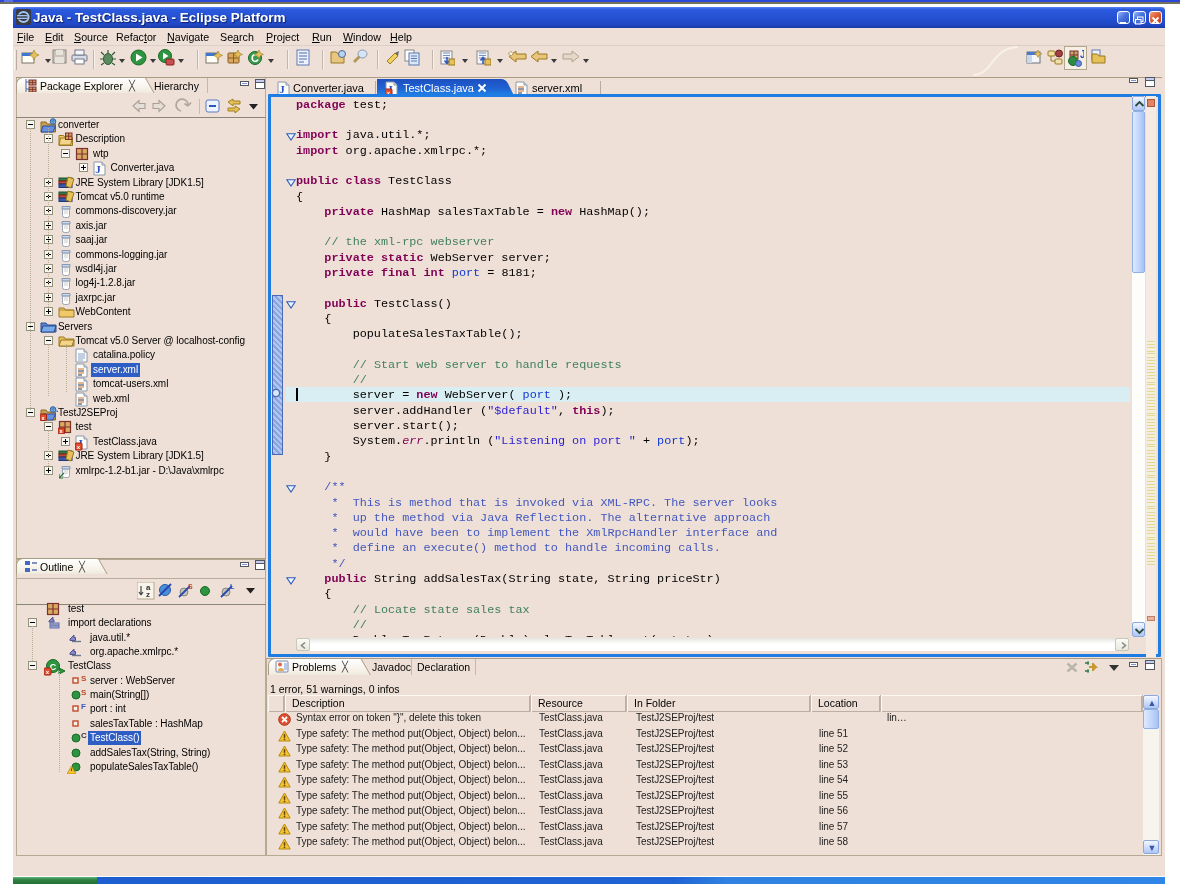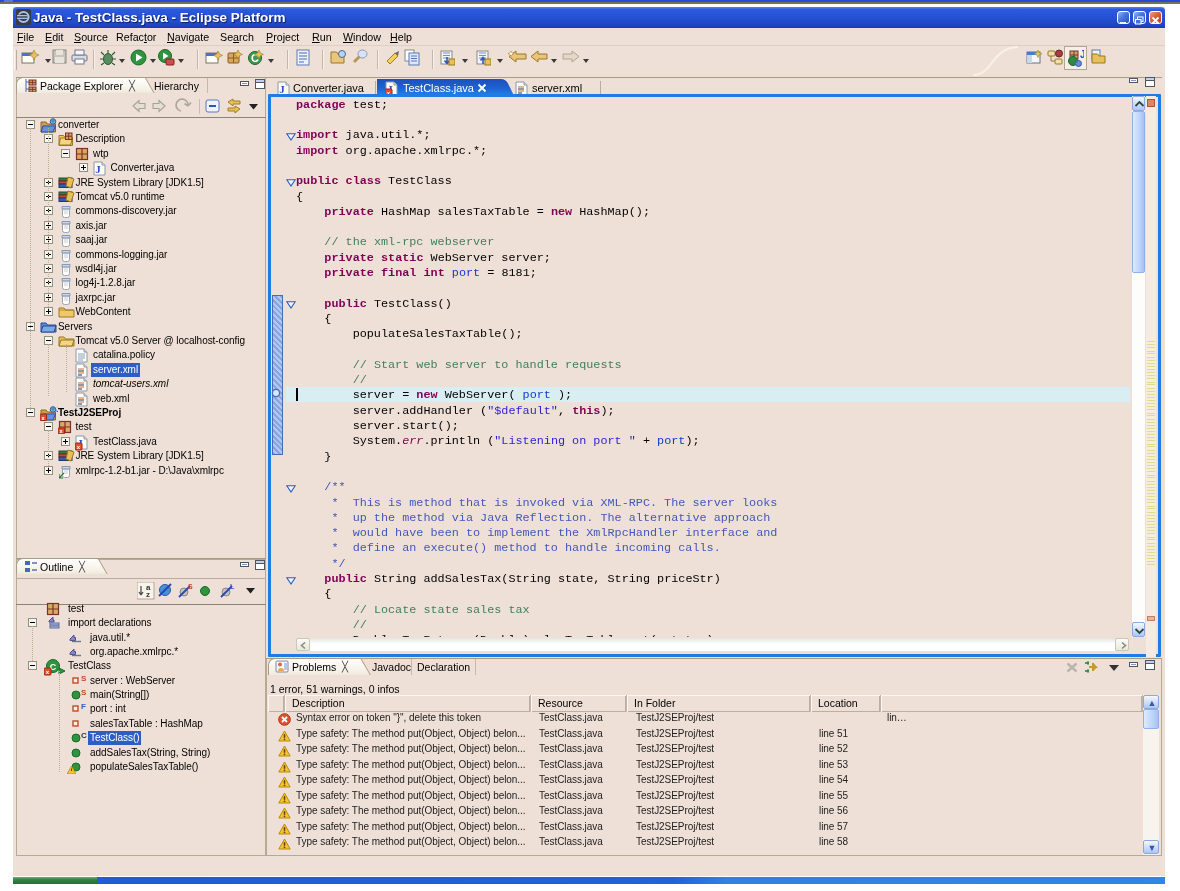--- a/index.html
+++ b/index.html
@@ -464,21 +464,21 @@
         </svg>
         <span class="sel" style="position:absolute;left:76.0px;top:0;">server.xml</span>
       </div>
       <div class="trow" style="left:0;top:300.2px;width:252px;">
         <svg style="position:absolute;left:60.0px;top:0px;" width="13" height="15">
           <path d="M1 1 h8 l3 3 v10 h-11 Z" fill="#fdfdfa" stroke="#8c98a8"></path>
           <path d="M9 1 v3 h3" fill="#d8e0ec" stroke="#8c98a8"></path>
           <path d="M3 6 h6 M3 8 h6 M3 10 h6 M3 12 h4" stroke="#d07028" stroke-width="1"></path>
           <path d="M3 8 h6 M3 12 h4" stroke="#3878c0" stroke-width="1"></path>
         </svg>
-        <span style="position:absolute;left:78.0px;top:0;font-style:italic;">tomcat-users.xml</span>
+        <span style="position:absolute;left:78.0px;top:0;">tomcat-users.xml</span>
       </div>
       <div class="trow" style="left:0;top:314.6px;width:252px;">
         <svg style="position:absolute;left:60.0px;top:0px;" width="13" height="15">
           <path d="M1 1 h8 l3 3 v10 h-11 Z" fill="#fdfdfa" stroke="#8c98a8"></path>
           <path d="M9 1 v3 h3" fill="#d8e0ec" stroke="#8c98a8"></path>
           <path d="M3 6 h6 M3 8 h6 M3 10 h6 M3 12 h4" stroke="#d07028" stroke-width="1"></path>
           <path d="M3 8 h6 M3 12 h4" stroke="#3878c0" stroke-width="1"></path>
         </svg>
         <span style="position:absolute;left:78.0px;top:0;">web.xml</span>
       </div>
@@ -488,21 +488,21 @@
         </span>
         <svg style="position:absolute;left:25.0px;top:0px;" width="18" height="15">
           <path d="M1 4 h5 l1.5 2 H15.5 v8 H1 Z" fill="#c8a050" stroke="#8a6820"></path>
           <path d="M3 8 h12.5 l-2.5 6 H1 Z" fill="#6890e0" stroke="#2850a0"></path>
           <circle cx="13" cy="3.5" r="2.8" fill="#78b4e8" stroke="#3060a0"></circle>
           <path d="M10.5 3 h5 M13 1 v5" stroke="#3060a0" stroke-width=".6"></path>
           <text x="16" y="6" font-size="8" font-weight="bold" fill="#2050c8" font-family="Liberation Sans">J</text>
           <rect x="0" y="8" width="6.5" height="6.5" rx="1" fill="#e05030" stroke="#a02010"></rect>
           <text x="3" y="13.5" font-size="5.5" fill="#fff" text-anchor="middle" font-weight="bold">x</text>
         </svg>
-        <span style="position:absolute;left:43.0px;top:0;font-weight:bold;">TestJ2SEProj</span>
+        <span style="position:absolute;left:43.0px;top:0;">TestJ2SEProj</span>
       </div>
       <div class="trow" style="left:0;top:343.40000000000003px;width:252px;">
         <span class="pm" style="left:28.5px;">
           <i></i>
         </span>
         <svg style="position:absolute;left:42.5px;top:0px;" width="15" height="14">
           <rect x="1.5" y="1.5" width="11" height="11" fill="#d8aa60" stroke="#7c3030" stroke-width="1.2"></rect>
           <path d="M1.5 7 h11 M7 1.5 v11" stroke="#7c3030" stroke-width="1.2"></path>
           <rect x="0" y="8" width="6.5" height="6" rx="1" fill="#e05030" stroke="#a02010"></rect>
           <text x="3" y="13" font-size="5.5" fill="#fff" text-anchor="middle" font-weight="bold">x</text>

